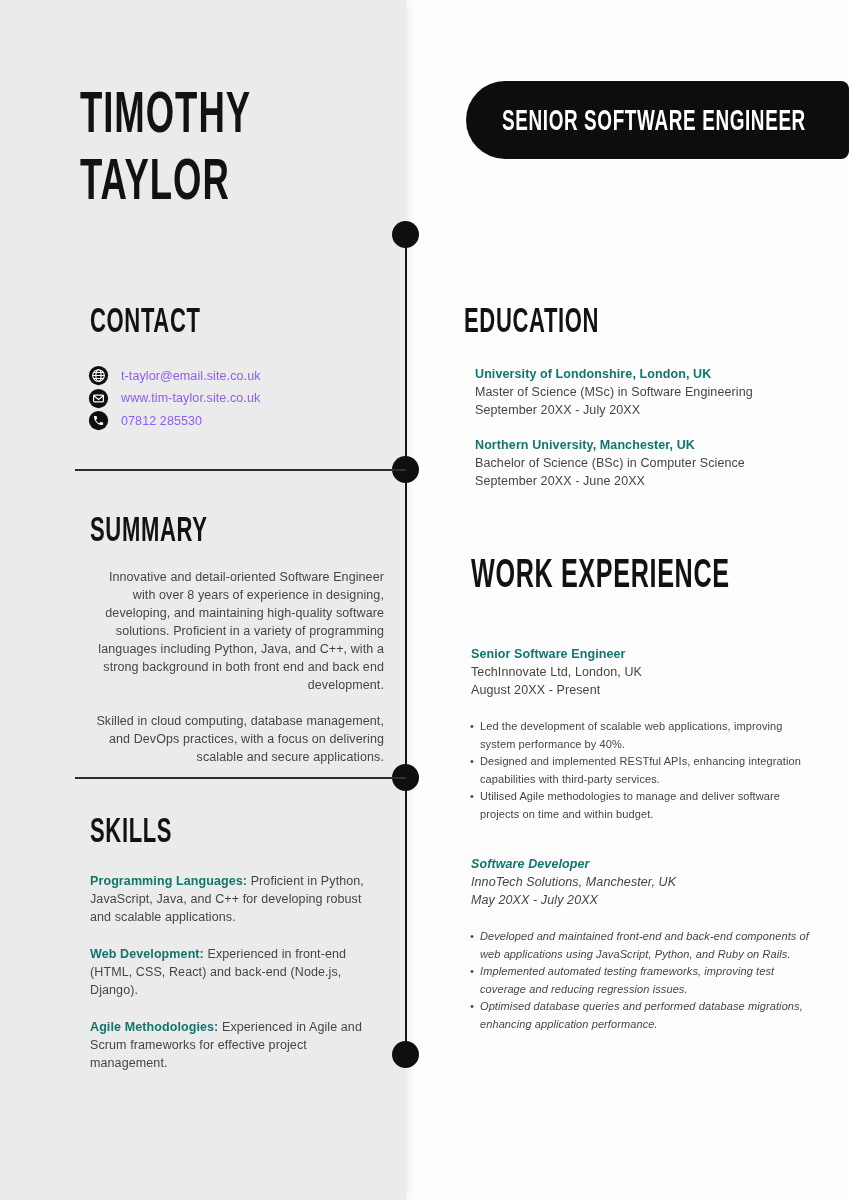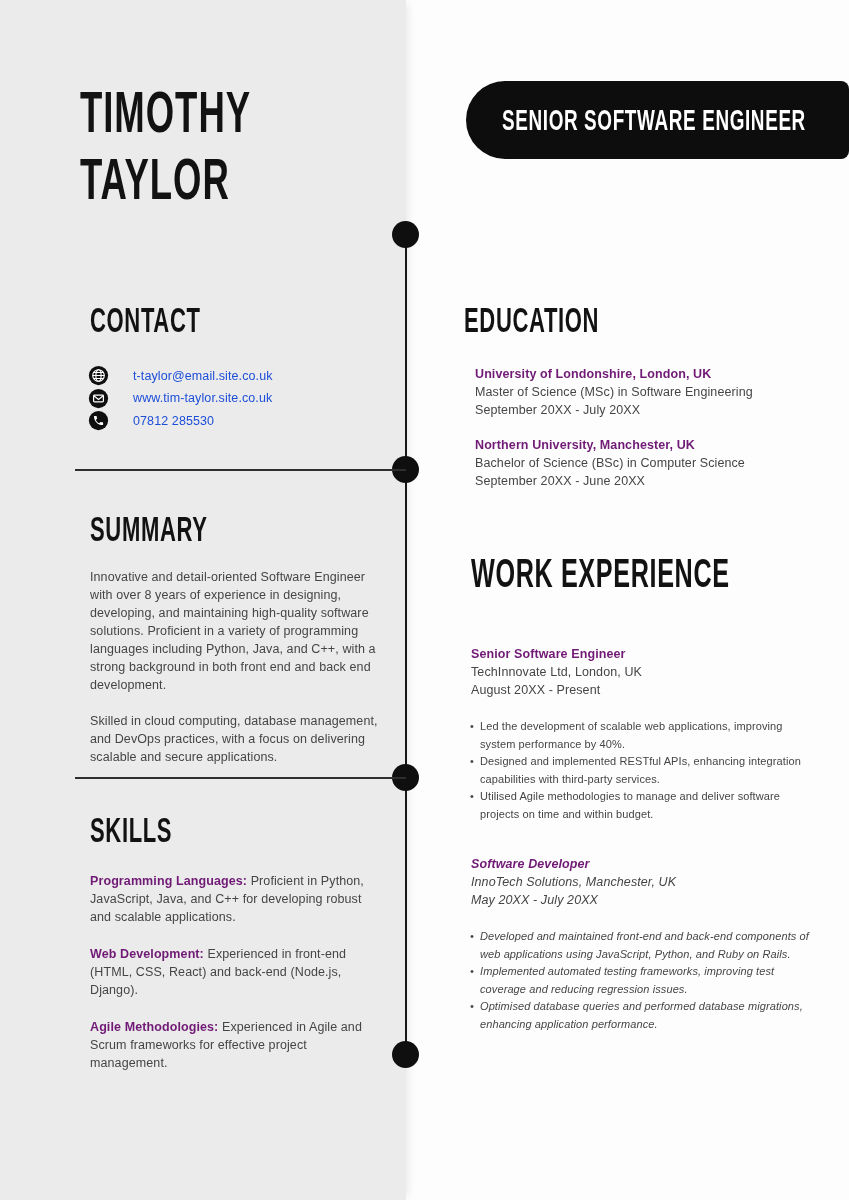--- a/index.html
+++ b/index.html
@@ -61,28 +61,28 @@
     width: 27px; height: 27px; border-radius: 50%;
     background: #0f0f0f;
   }
   .divider {
     position: absolute; left: 75px; width: 331px; height: 1.5px;
     background: #2e2e2e;
   }
 
   
   .body-txt { font-size: 12.5px; line-height: 18px; color: #454545; letter-spacing: 0.1px; }
-  .body-txt b, .b-dark { color: #701a75; font-weight: 700; }
+  .body-txt b, .b-dark { color: #0f766e; font-weight: 700; }
 
   .contact-list { position: absolute; left: 88px; top: 365px; }
   .contact-row { display: flex; align-items: center; height: 21px; margin-bottom: 1.5px; }
   .contact-icon { width: 21px; height: 21px; flex: 0 0 21px; }
-  .contact-text { margin-left: 24px; font-size: 12.5px; color: #1d4ed8; letter-spacing: 0.1px; }
-
-  .summary-text { position: absolute; left: 90px; top: 568px; width: 294px; }
+  .contact-text { margin-left: 12px; font-size: 12.5px; color: #8b5cf6; letter-spacing: 0.1px; }
+
+  .summary-text { position: absolute; left: 90px; top: 568px; width: 294px; text-align: right; }
   .summary-text p { margin-bottom: 18px; }
 
   .skills-list { position: absolute; left: 90px; top: 872px; width: 296px; }
   .skills-list p { margin-bottom: 19px; }
 
   .edu-entries { position: absolute; left: 475px; top: 365px; width: 345px; }
   .edu-entry { margin-bottom: 17px; }
 
   .job { position: absolute; left: 471px; width: 348px; }
   .job-1 { top: 645px; }

